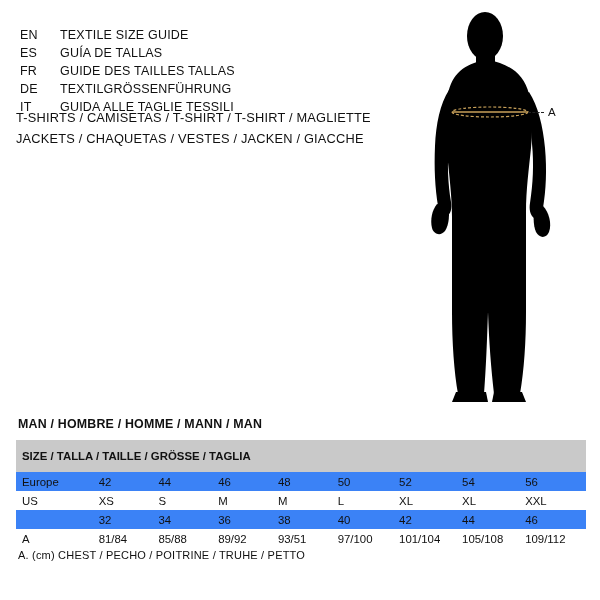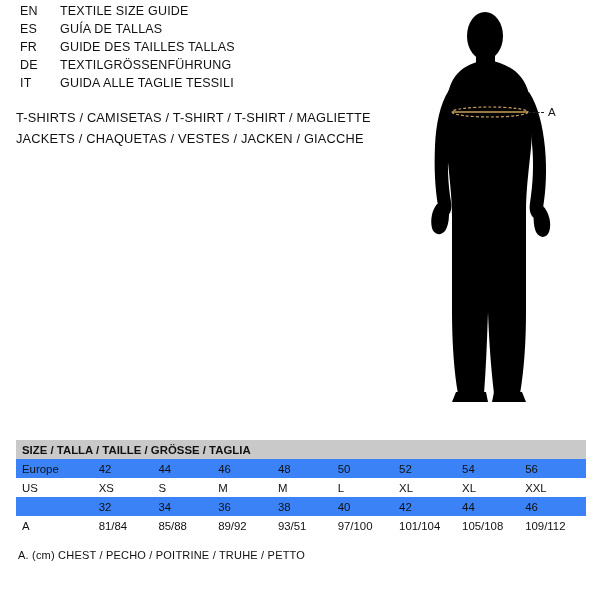--- a/index.html
+++ b/index.html
@@ -18,21 +18,21 @@
     position: relative;
     width: 600px;
     height: 600px;
     box-sizing: border-box;
   }
 
   
   .lang-block {
     position: absolute;
     left: 20px;
-    top: 4px;
+    top: 28px;
     width: 400px;
   }
   .lang-row {
     display: flex;
     align-items: baseline;
     height: 18px;
     font-size: 12.5px;
     letter-spacing: 0.2px;
   }
   .lang-code {
@@ -105,21 +105,21 @@
     color: #111;
   }
   table.sizes td {
     padding: 0;
     height: 19px;
     vertical-align: middle;
   }
   table.sizes tr.header-row td {
     background: #c9c9c9;
     font-weight: bold;
-    height: 19px;
+    height: 32px;
   }
   table.sizes tr.shade td {
     background: #3b82f6;
   }
   table.sizes tr.plain td {
     background: #ffffff;
     margin-top: 15px;
   }
   table.sizes td.label-col {
     width: 88px;
@@ -224,20 +224,21 @@
 
       <g>
         <line x1="34" y1="100" x2="110" y2="100" stroke="#c8a15a" stroke-width="1.4"></line>
         <ellipse cx="72" cy="100" rx="38" ry="5" fill="none" stroke="#c8a15a" stroke-width="1.2" stroke-dasharray="3 2"></ellipse>
       </g>
     </svg>
   </div>
   <div class="dash-lead"></div>
   <div class="measure-label">A</div>
 
+  <div class="man-title">MAN / HOMBRE / HOMME / MANN / MAN</div>
 
   <table class="sizes">
     <tbody>
         <tr class="header-row">
       <td class="label-col" colspan="9">SIZE / TALLA / TAILLE / GRÖSSE / TAGLIA</td>
     </tr>
     <tr class="shade">
       <td class="label-col">Europe</td>
       <td class="val">42</td>
       <td class="val">44</td>

